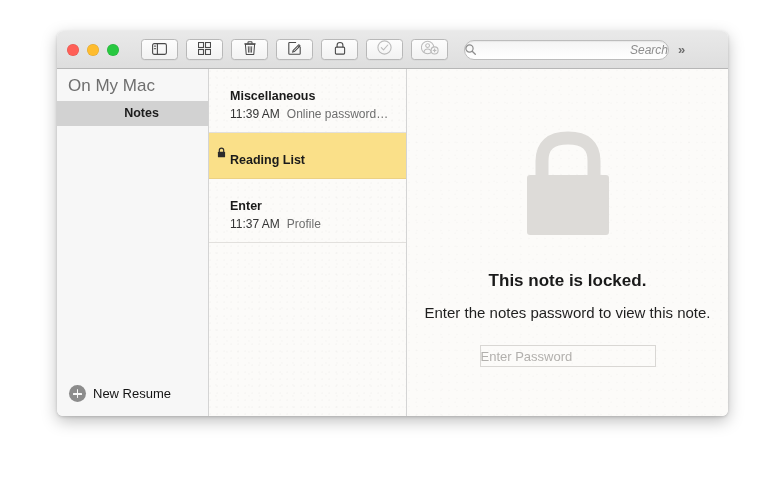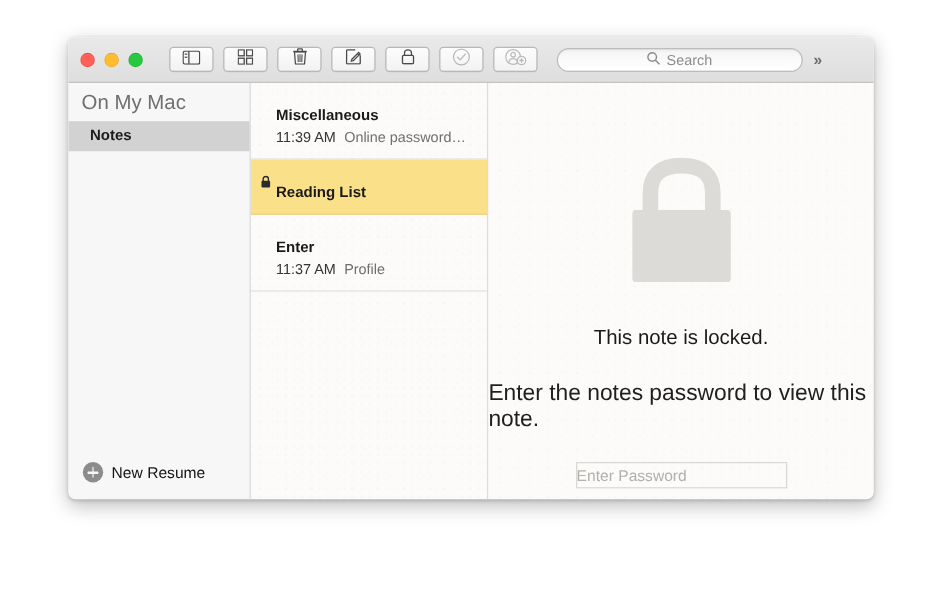--- a/index.html
+++ b/index.html
@@ -74,23 +74,24 @@
     flex: 1;
     height: 20px;
     max-width: 205px;
     margin-left: 8px;
     border-radius: 10px;
     background: linear-gradient(to bottom, #f4f4f4 0%, #fbfbfb 60%, #ffffff 100%);
     border: 1px solid #bcbcbc;
     box-shadow: inset 0 1px 1px rgba(0,0,0,0.05);
     display: flex;
     align-items: center;
-    justify-content: center;
+    justify-content: space-between;
     gap: 5px;
     box-sizing: border-box;
+    font-style: italic;
   }
   .search-ph {
     font-size: 12px;
     color: #8d8d8d;
   }
   .chevrons {
     margin-left: 9px;
     color: #6d6d6d;
     font-size: 13px;
     letter-spacing: -2px;
@@ -119,20 +120,21 @@
   .sb-header {
     font-size: 17px;
     color: #6f6f6f;
     padding: 7px 0 5px 11px;
   }
   .sb-item {
     font-size: 12.5px;
     color: #1c1c1c;
     font-weight: 700;
     padding: 5px 0 6px 18px;
+    text-align: center;
   }
   .sb-item.selected { background: #d2d2d2; }
   .sb-spacer { flex: 1; }
   .sb-footer {
     display: flex;
     align-items: center;
     gap: 7px;
     padding: 0 0 14px 12px;
   }
   .plus-circle {
@@ -206,26 +208,26 @@
     display: flex;
     flex-direction: column;
     align-items: center;
     justify-content: flex-start;
     padding-top: 62px;
     box-sizing: border-box;
   }
   .big-lock { margin-bottom: 28px; }
   .locked-title {
     font-size: 17px;
-    font-weight: 400;
+    font-weight: 700;
     color: #1a1a1a;
-    margin-bottom: 25px;
+    margin-bottom: 13px;
   }
   .locked-sub {
-    font-size: 19px;
+    font-size: 15px;
     color: #1f1f1f;
     margin-bottom: 24px;
   }
   .pw-field {
     width: 176px;
     height: 22px;
     border: 1px solid #d9d7d4;
     background: transparent;
     display: flex;
     align-items: center;

